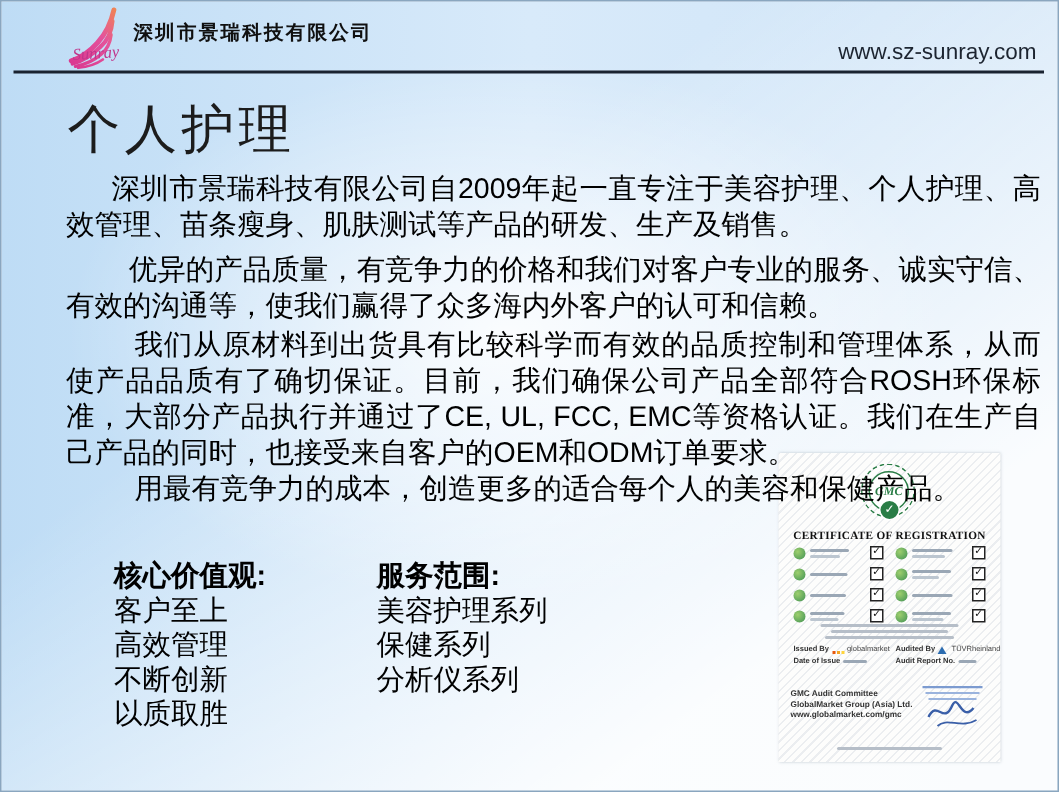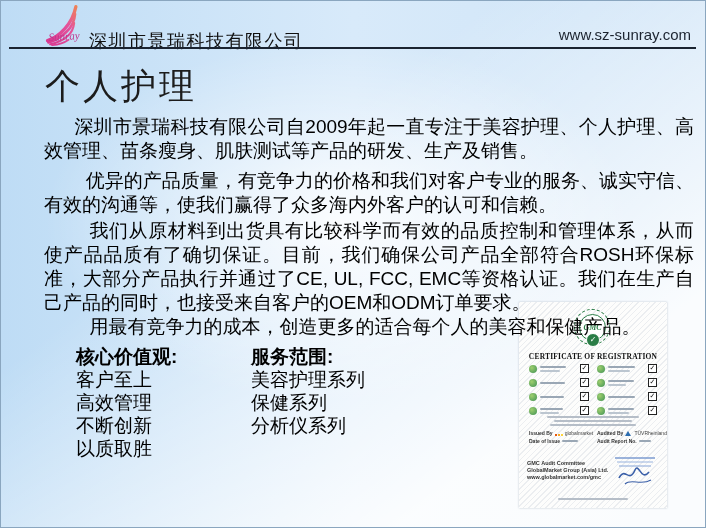--- a/index.html
+++ b/index.html
@@ -14,21 +14,21 @@
   }
   
   .header{position:absolute;left:0;top:0;width:100%;height:47px;}
   .logo{position:absolute;left:33px;top:2px;width:60px;height:44px;}
   .brand-script{
     position:absolute;left:34px;top:29px;width:58px;text-align:center;
     font-family:"Liberation Serif",serif;font-style:italic;font-size:11px;
     color:#c0368c;transform:rotate(-4deg);
   }
   .company-name{
-    position:absolute;left:88px;top:28px;font-size:18px;font-weight:normal;
+    position:absolute;left:88px;top:12px;font-size:13px;font-weight:bold;
     color:#101010;letter-spacing:1.5px;
   }
   .website{
     position:absolute;right:14px;top:25px;font-size:15px;color:#1c2430;
     text-decoration:none;
   }
   .header-rule{position:absolute;left:8px;right:9px;top:46px;height:2px;background:#1a2330;}
   
   .page-title{
     position:absolute;left:44px;top:62px;
@@ -40,21 +40,21 @@
   .content p{
     margin:0;font-size:19px;line-height:24px;color:#000;
     text-align:justify;text-justify:inter-ideograph;
   }
   .content p.p1{text-indent:1.6em;}
   .content p.p2{text-indent:2.2em;margin-top:6px;}
   .content p.p3{text-indent:2.4em;margin-top:2px;}
   .content p.p4{text-indent:2.4em;}
   
   .cols{position:absolute;left:75px;top:344px;z-index:2;display:flex;}
-  .col{width:175px;}
+  .col{width:175px;margin-top:28px;}
   .col .heading{font-size:19px;font-weight:bold;color:#000;line-height:23px;}
   .col .item{font-size:19px;color:#000;line-height:23px;}
   
   .certificate{
     position:absolute;left:518px;top:301px;width:148px;height:206px;z-index:1;
     background:
       repeating-linear-gradient(135deg, rgba(190,198,210,.28) 0 1px, rgba(255,255,255,0) 1px 4px),
       #fdfdfc;
     box-shadow:0 0 2px rgba(90,110,130,.35);
     font-family:"Liberation Sans",sans-serif;

